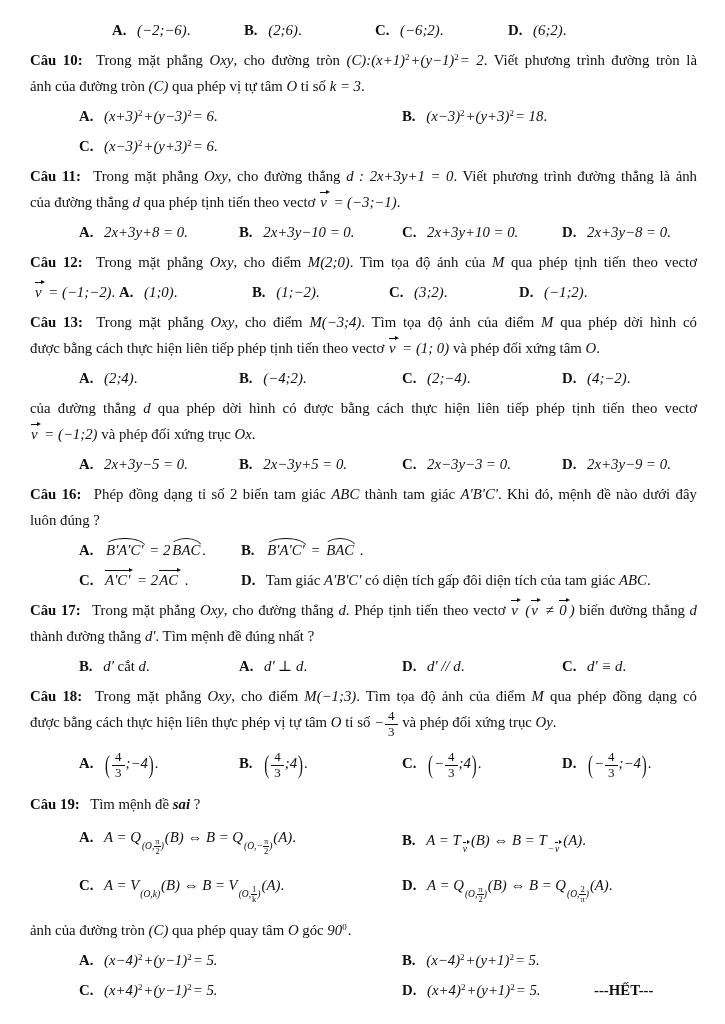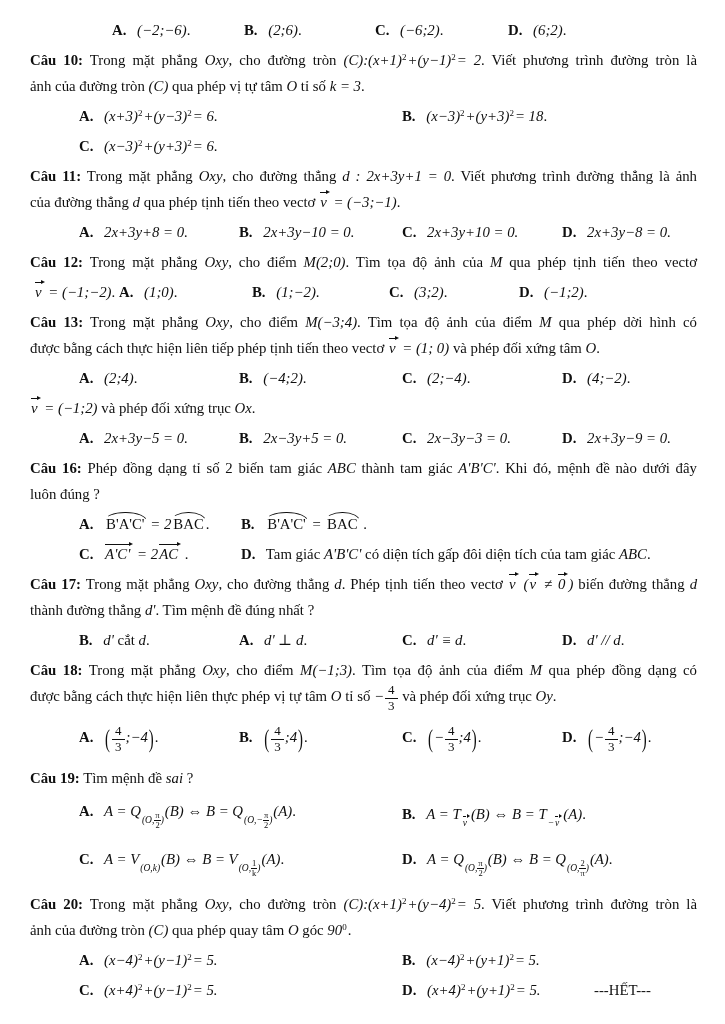--- a/index.html
+++ b/index.html
@@ -5,25 +5,25 @@
   html,body{margin:0;padding:0}
   body{
     width:725px;height:1024px;overflow:hidden;background:#ffffff;
     color:#0f0f0f;font-family:"Liberation Serif","DejaVu Serif",serif;
     font-size:14.8px;
   }
   .page{padding:13px 28px 0 30px}
   .q{margin-top:1px}
   .line{line-height:26px;min-height:26px;white-space:nowrap}
   .jl{text-align:justify;text-align-last:justify;white-space:normal}
-  .qlabel{font-weight:700;}
+  .qlabel{font-weight:700;margin-right:7px}
   .seg-t{font-style:normal}
   .seg-i,.seg-m{font-style:italic}
-  .seg-b{font-weight:400}
-  .seg-bi{font-weight:400;font-style:italic}
+  .seg-b{font-weight:700}
+  .seg-bi{font-weight:700;font-style:italic}
   sup.sup{font-size:9px;line-height:0;vertical-align:5px;margin:0 1px 0 0}
   
   .orow{display:grid;align-items:baseline;line-height:26px;margin:4px}
   .okey{font-weight:700;margin-right:7px}
   .opt{white-space:nowrap}
   .g4{grid-template-columns:160px 163px 160px 1fr;padding-left:45px}
   .g4a{grid-template-columns:132px 131px 133px 1fr;padding-left:78px}
   .g2w{grid-template-columns:323px 1fr;padding-left:45px}
   .g2n{grid-template-columns:162px 1fr;padding-left:45px}
   .gin{grid-template-columns:85px 133px 137px 130px 1fr;padding-left:0}
@@ -36,21 +36,21 @@
   .frac .num{display:block;border-bottom:1px solid #0f0f0f;padding:0 3px}
   .frac .den{display:block}
   .msub{display:inline-block;font-size:9.5px;vertical-align:-7px;line-height:1;margin:0 1px 0 1px}
   .msub .frac{font-size:8.5px;margin:0;vertical-align:middle}
   .msub .frac .num{padding:0 1px;border-bottom-width:1px}
   .vec{font-style:italic;position:relative;display:inline-block;line-height:normal;padding:1px 3px 0 1px}
   .vec::before{content:"";position:absolute;top:-1px;left:1px;right:4px;border-top:1px solid #0f0f0f}
   .vec::after{content:"";position:absolute;top:-3.5px;right:0;width:0;height:0;
     border-left:4px solid #0f0f0f;border-top:2.5px solid transparent;border-bottom:2.5px solid transparent}
   .msub .vec::after{border-left-width:3px;top:-3px}
-  .arc{position:relative;display:inline-block;line-height:normal;padding:2px 2px 0}
+  .arc{font-style:italic;position:relative;display:inline-block;line-height:normal;padding:2px 2px 0}
   .arc::before{content:"";position:absolute;top:-2px;left:0;right:0;height:7px;
     border:1px solid transparent;border-top:1.3px solid #0f0f0f;border-radius:50%/100% 100% 0 0}
   .bp{display:inline-block;transform:scaleY(1.75);vertical-align:middle;padding:0 1px;font-style:normal}
 </style>
 </head>
 <body>
 
 <div class="page">
     <div class="orow g4a">
       <span class="opt"><span class="okey">A.</span> <span class="seg-m">(−2;−6)</span><span class="seg-t">.</span></span>
@@ -93,20 +93,21 @@
       <div class="line jl"><span class="qlabel">Câu 13:</span> <span class="seg-t">Trong mặt phẳng </span><span class="seg-i">Oxy</span><span class="seg-t">, cho điểm </span><span class="seg-m">M(−3;4)</span><span class="seg-t">. Tìm tọa độ ảnh của điểm </span><span class="seg-i">M</span><span class="seg-t"> qua phép dời hình có</span></div>
       <div class="line"><span class="seg-t">được bằng cách thực hiện liên tiếp phép tịnh tiến theo vectơ </span><span class="vec">v</span><span class="seg-m"> = (1; 0)</span><span class="seg-t"> và phép đối xứng tâm </span><span class="seg-i">O</span><span class="seg-t">.</span></div>
       <div class="orow g4">
         <span class="opt"><span class="okey">A.</span> <span class="seg-m">(2;4)</span><span class="seg-t">.</span></span>
         <span class="opt"><span class="okey">B.</span> <span class="seg-m">(−4;2)</span><span class="seg-t">.</span></span>
         <span class="opt"><span class="okey">C.</span> <span class="seg-m">(2;−4)</span><span class="seg-t">.</span></span>
         <span class="opt"><span class="okey">D.</span> <span class="seg-m">(4;−2)</span><span class="seg-t">.</span></span>
       </div>
     </div>
     <div class="q">
+      <div class="line jl"><span class="seg-t">của đường thẳng </span><span class="seg-i">d</span><span class="seg-t"> qua phép dời hình có được bằng cách thực hiện liên tiếp phép tịnh tiến theo vectơ</span></div>
       <div class="line"><span class="vec">v</span><span class="seg-m"> = (−1;2)</span><span class="seg-t"> và phép đối xứng trục </span><span class="seg-i">Ox</span><span class="seg-t">.</span></div>
       <div class="orow g4">
         <span class="opt"><span class="okey">A.</span> <span class="seg-m">2x+3y−5 = 0.</span></span>
         <span class="opt"><span class="okey">B.</span> <span class="seg-m">2x−3y+5 = 0.</span></span>
         <span class="opt"><span class="okey">C.</span> <span class="seg-m">2x−3y−3 = 0.</span></span>
         <span class="opt"><span class="okey">D.</span> <span class="seg-m">2x+3y−9 = 0.</span></span>
       </div>
     </div>
     <div class="q">
       <div class="line jl"><span class="qlabel">Câu 16:</span> <span class="seg-t">Phép đồng dạng tỉ số 2 biến tam giác </span><span class="seg-i">ABC</span><span class="seg-t"> thành tam giác </span><span class="seg-i">A'B'C'</span><span class="seg-t">. Khi đó, mệnh đề nào dưới đây</span></div>
@@ -119,22 +120,22 @@
         <span class="opt"><span class="okey">C.</span> <span class="vec">A'C'</span><span class="seg-m"> = 2</span><span class="vec">AC</span><span class="seg-t"> .</span></span>
         <span class="opt"><span class="okey">D.</span> <span class="seg-t">Tam giác </span><span class="seg-i">A'B'C'</span><span class="seg-t"> có diện tích gấp đôi diện tích của tam giác </span><span class="seg-i">ABC</span><span class="seg-t">.</span></span>
       </div>
     </div>
     <div class="q">
       <div class="line jl"><span class="qlabel">Câu 17:</span> <span class="seg-t">Trong mặt phẳng </span><span class="seg-i">Oxy</span><span class="seg-t">, cho đường thẳng </span><span class="seg-i">d</span><span class="seg-t">. Phép tịnh tiến theo vectơ </span><span class="vec">v</span><span class="seg-t"> </span><span class="seg-m">(</span><span class="vec">v</span><span class="seg-m"> ≠ </span><span class="vec">0</span><span class="seg-m">)</span><span class="seg-t"> biến đường thẳng </span><span class="seg-i">d</span></div>
       <div class="line"><span class="seg-t">thành đường thẳng </span><span class="seg-i">d'</span><span class="seg-t">. Tìm mệnh đề đúng nhất ?</span></div>
       <div class="orow g4">
         <span class="opt"><span class="okey">B.</span> <span class="seg-m">d'</span><span class="seg-t"> cắt </span><span class="seg-i">d</span><span class="seg-t">.</span></span>
         <span class="opt"><span class="okey">A.</span> <span class="seg-m">d' ⊥ d</span><span class="seg-t">.</span></span>
+        <span class="opt"><span class="okey">D.</span> <span class="seg-m">d' // d</span><span class="seg-t">.</span></span>
         <span class="opt"><span class="okey">C.</span> <span class="seg-m">d' ≡ d</span><span class="seg-t">.</span></span>
-        <span class="opt"><span class="okey">D.</span> <span class="seg-m">d' // d</span><span class="seg-t">.</span></span>
       </div>
     </div>
     <div class="q">
       <div class="line jl"><span class="qlabel">Câu 18:</span> <span class="seg-t">Trong mặt phẳng </span><span class="seg-i">Oxy</span><span class="seg-t">, cho điểm </span><span class="seg-m">M(−1;3)</span><span class="seg-t">. Tìm tọa độ ảnh của điểm </span><span class="seg-i">M</span><span class="seg-t"> qua phép đồng dạng có</span></div>
       <div class="line"><span class="seg-t">được bằng cách thực hiện liên thực phép vị tự tâm </span><span class="seg-i">O</span><span class="seg-t"> tỉ số </span><span class="seg-m">−</span><span class="frac"><span class="num">4</span><span class="den">3</span></span><span class="seg-t"> và phép đối xứng trục </span><span class="seg-i">Oy</span><span class="seg-t">.</span></div>
       <div class="orow g4 tall">
         <span class="opt"><span class="okey">A.</span> <span class="bp">(</span><span class="frac"><span class="num">4</span><span class="den">3</span></span><span class="seg-m">;−4</span><span class="bp">)</span><span class="seg-t">.</span></span>
         <span class="opt"><span class="okey">B.</span> <span class="bp">(</span><span class="frac"><span class="num">4</span><span class="den">3</span></span><span class="seg-m">;4</span><span class="bp">)</span><span class="seg-t">.</span></span>
         <span class="opt"><span class="okey">C.</span> <span class="bp">(</span><span class="seg-m">−</span><span class="frac"><span class="num">4</span><span class="den">3</span></span><span class="seg-m">;4</span><span class="bp">)</span><span class="seg-t">.</span></span>
         <span class="opt"><span class="okey">D.</span> <span class="bp">(</span><span class="seg-m">−</span><span class="frac"><span class="num">4</span><span class="den">3</span></span><span class="seg-m">;−4</span><span class="bp">)</span><span class="seg-t">.</span></span>
@@ -145,21 +146,20 @@
       <div class="orow g2w tall">
         <span class="opt"><span class="okey">A.</span> <span class="seg-m">A = Q</span><span class="msub"><span class="seg-m">(</span><span class="seg-i">O</span><span class="seg-m">,</span><span class="frac"><span class="num">π</span><span class="den">2</span></span><span class="seg-m">)</span></span><span class="seg-m">(B) ⇔ B = Q</span><span class="msub"><span class="seg-m">(</span><span class="seg-i">O</span><span class="seg-m">,−</span><span class="frac"><span class="num">π</span><span class="den">2</span></span><span class="seg-m">)</span></span><span class="seg-m">(A)</span><span class="seg-t">.</span></span>
         <span class="opt"><span class="okey">B.</span> <span class="seg-m">A = T</span><span class="msub"><span class="vec">v</span></span><span class="seg-m">(B) ⇔ B = T</span><span class="msub"><span class="seg-m">−</span><span class="vec">v</span></span><span class="seg-m">(A)</span><span class="seg-t">.</span></span>
       </div>
       <div class="orow g2w tall">
         <span class="opt"><span class="okey">C.</span> <span class="seg-m">A = V</span><span class="msub"><span class="seg-m">(O,k)</span></span><span class="seg-m">(B) ⇔ B = V</span><span class="msub"><span class="seg-m">(</span><span class="seg-i">O</span><span class="seg-m">,</span><span class="frac"><span class="num">1</span><span class="den">k</span></span><span class="seg-m">)</span></span><span class="seg-m">(A)</span><span class="seg-t">.</span></span>
         <span class="opt"><span class="okey">D.</span> <span class="seg-m">A = Q</span><span class="msub"><span class="seg-m">(</span><span class="seg-i">O</span><span class="seg-m">,</span><span class="frac"><span class="num">π</span><span class="den">2</span></span><span class="seg-m">)</span></span><span class="seg-m">(B) ⇔ B = Q</span><span class="msub"><span class="seg-m">(</span><span class="seg-i">O</span><span class="seg-m">,</span><span class="frac"><span class="num">2</span><span class="den">π</span></span><span class="seg-m">)</span></span><span class="seg-m">(A)</span><span class="seg-t">.</span></span>
       </div>
     </div>
     <div class="q">
-      <div class="line jl"><span class="qlabel">Câu 20:</span> <span class="seg-t">Trong mặt phẳng </span><span class="seg-i">Oxy</span><span class="seg-t">, cho đường tròn </span><span class="seg-m">(C):(x+1)</span><sup class="sup">2</sup><span class="seg-m">+(y−4)</span><sup class="sup">2</sup><span class="seg-m">= 5</span><span class="seg-t">. Viết phương trình đường tròn là</span></div>
       <div class="line"><span class="seg-t">ảnh của đường tròn </span><span class="seg-m">(C)</span><span class="seg-t"> qua phép quay  tâm </span><span class="seg-i">O</span><span class="seg-t"> góc </span><span class="seg-m">90</span><sup class="sup">0</sup><span class="seg-t">.</span></div>
       <div class="orow g2w">
         <span class="opt"><span class="okey">A.</span> <span class="seg-m">(x−4)</span><sup class="sup">2</sup><span class="seg-m">+(y−1)</span><sup class="sup">2</sup><span class="seg-m">= 5.</span></span>
         <span class="opt"><span class="okey">B.</span> <span class="seg-m">(x−4)</span><sup class="sup">2</sup><span class="seg-m">+(y+1)</span><sup class="sup">2</sup><span class="seg-m">= 5.</span></span>
       </div>
       <div class="orow g2w g2s">
         <span class="opt"><span class="okey">C.</span> <span class="seg-m">(x+4)</span><sup class="sup">2</sup><span class="seg-m">+(y−1)</span><sup class="sup">2</sup><span class="seg-m">= 5.</span></span>
         <span class="opt"><span class="okey">D.</span> <span class="seg-m">(x+4)</span><sup class="sup">2</sup><span class="seg-m">+(y+1)</span><sup class="sup">2</sup><span class="seg-m">= 5.</span></span>
         <span class="suffix"><span class="seg-b">---HẾT---</span></span>
       </div>

